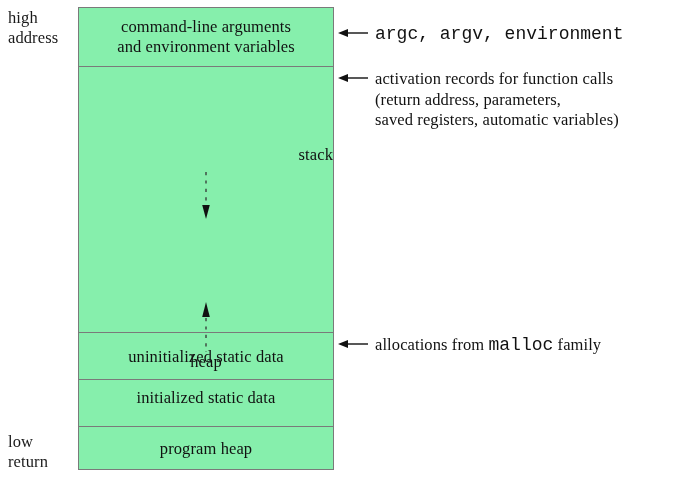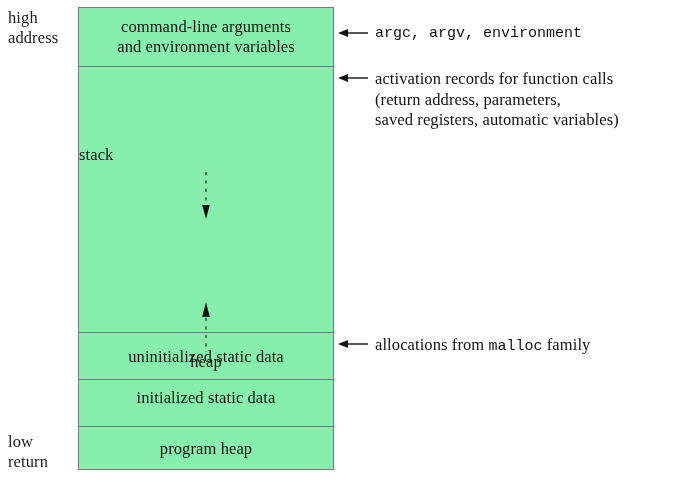--- a/index.html
+++ b/index.html
@@ -76,21 +76,21 @@
   #divider-1 { top: 58px; }
   #divider-2 { top: 324px; }
   #divider-3 { top: 371px; }
   #divider-4 { top: 418px; }
 
   
   #label-stack {
     position: absolute;
     left: 0; width: 100%;
     top: 78px;
-    text-align: left;
+    text-align: right;
   }
   #label-heap {
     position: absolute;
     left: 0; width: 100%;
     top: 285px;
     text-align: center;
   }
 
   
   .grow-arrow {
@@ -116,21 +116,21 @@
   }
   .annot-text {
     font-size: 16.5px;
     line-height: 20.5px;
     color: #111111;
     white-space: pre-line;
     letter-spacing: 0.1px;
   }
   .mono {
     font-family: "Liberation Mono", "DejaVu Sans Mono", monospace;
-    font-size: 15px;
+    font-size: 18px;
     letter-spacing: 0px;
   }
   #annot-argv  { left: 338px; top: 24px; }
   #annot-stack { left: 338px; top: 69px; }
   #annot-heap  { left: 338px; top: 291px; margin-top: 44px; }
 </style>
 </head>
 <body>
 
 <div id="canvas">

